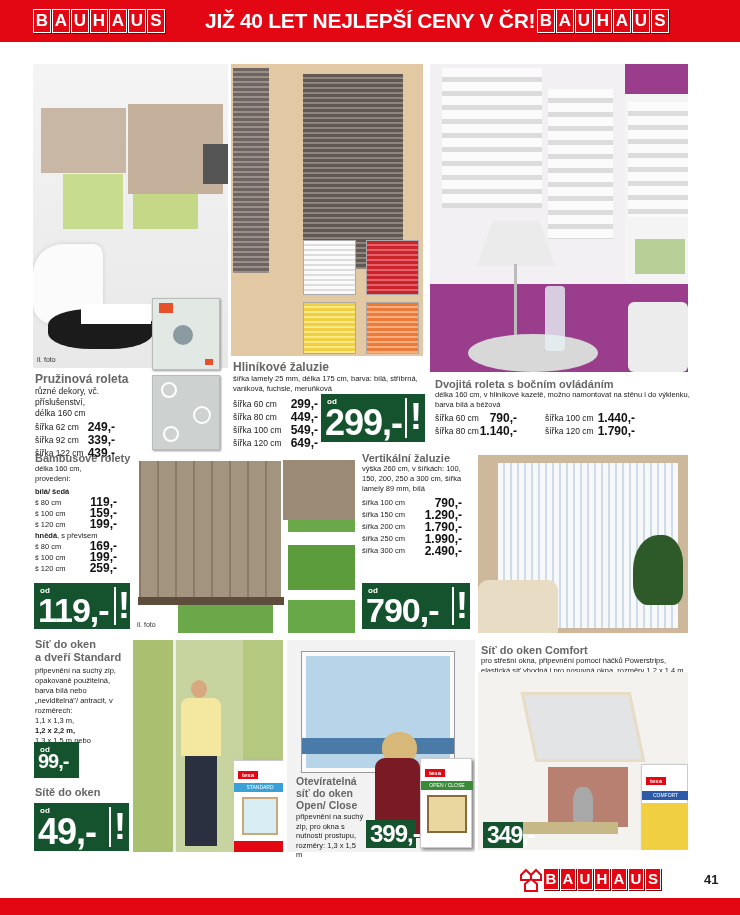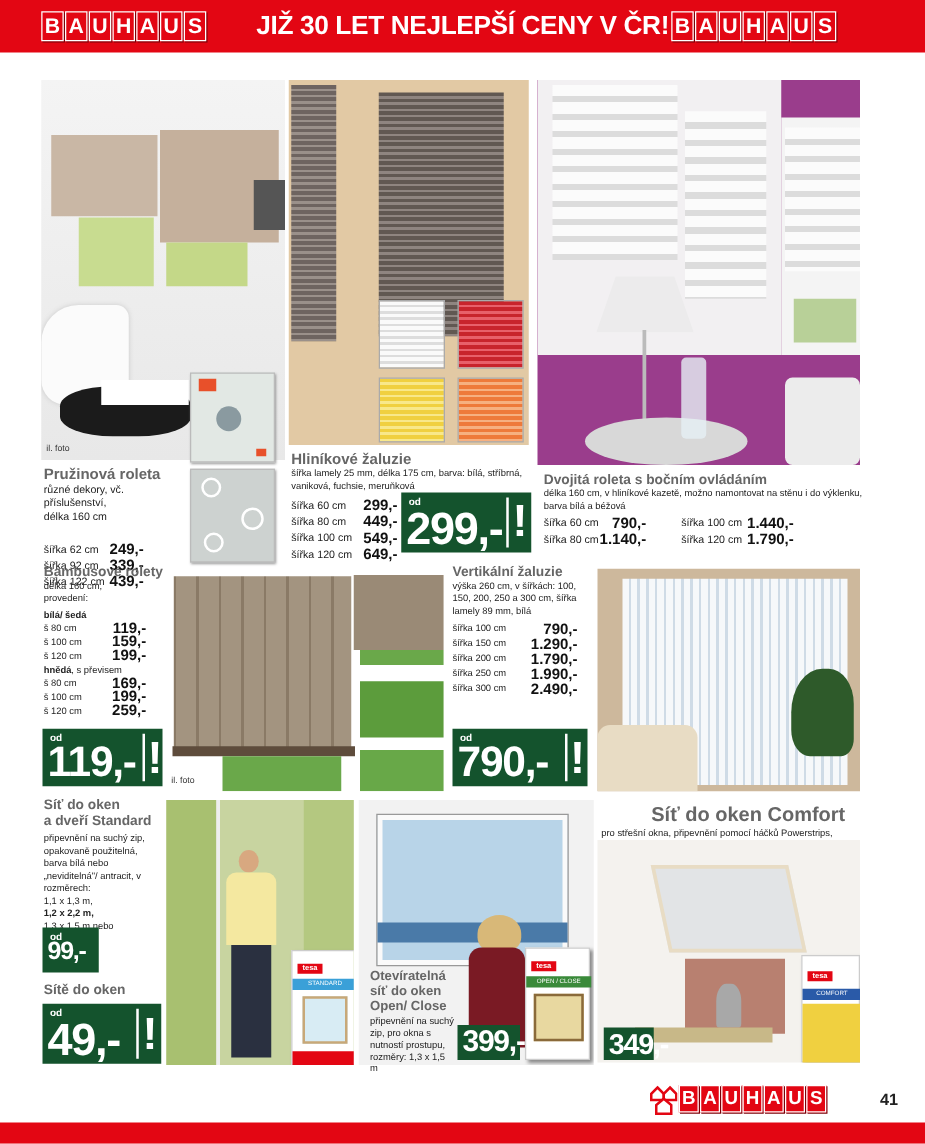--- a/index.html
+++ b/index.html
@@ -32,21 +32,21 @@
 <div class="abs topbar"></div>
 <div class="abs logo" style="left:33px;top:9px;">
   <span>B</span>
     <span>A</span>
     <span>U</span>
     <span>H</span>
     <span>A</span>
     <span>U</span>
     <span>S</span>
 </div>
-<div class="abs slogan" style="left:205px;top:9px;">JIŽ 30 LET NEJLEPŠÍ CENY V ČR!</div>
+<div class="abs slogan" style="left:205px;top:9px;">JIŽ 40 LET NEJLEPŠÍ CENY V ČR!</div>
 <div class="abs logo" style="left:537px;top:9px;">
   <span>B</span>
     <span>A</span>
     <span>U</span>
     <span>H</span>
     <span>A</span>
     <span>U</span>
     <span>S</span>
 </div>
 
@@ -69,21 +69,21 @@
 </div>
 <div class="abs" style="left:152px;top:375px;width:68px;height:75px;background:#cdd2d0;border:1px solid #bbb;box-shadow:1px 1px 2px #999;">
   <div class="abs" style="left:8px;top:6px;width:16px;height:16px;border:2px solid #fff;border-radius:50%;"></div>
   <div class="abs" style="left:40px;top:30px;width:18px;height:18px;border:2px solid #fff;border-radius:50%;"></div>
   <div class="abs" style="left:10px;top:50px;width:16px;height:16px;border:2px solid #fff;border-radius:50%;"></div>
 </div>
 
 <div class="abs" style="left:35px;top:372px;width:115px;">
   <div class="title">Pružinová roleta</div>
   <div class="desc">různé dekory, vč. příslušenství,</div>
-  <div class="desc" style="margin-bottom:14px;">délka 160 cm</div>
+  <div class="desc" style="margin-bottom:2px;">délka 160 cm</div>
   <div class="row" style="width:80px;">
       <span>šířka 62 cm</span>
       <b>249,-</b>
     </div>
   <div class="row" style="width:80px;">
       <span>šířka 92 cm</span>
       <b>339,-</b>
     </div>
   <div class="row" style="width:80px;">
       <span>šířka 122 cm</span>
@@ -313,21 +313,21 @@
   <div class="title" style="font-size:10.5px;line-height:12px;">Otevíratelná</div>
   <div class="title" style="font-size:10.5px;line-height:12px;">síť do oken</div>
   <div class="title" style="font-size:10.5px;line-height:12px;">Open/ Close</div>
   <div class="desc" style="font-size:7.5px;line-height:9.5px;width:68px;margin-top:1px;">připevnění na suchý zip, pro okna s nutností prostupu, rozměry: 1,3 x 1,5 m</div>
 </div>
 <div class="pricebox" style="left:366px;top:820px;width:50px;height:28px;">
   <span class="val" style="top:0;font-size:24px;">399,-</span>
 </div>
 
 <div class="abs" style="left:481px;top:644px;width:250px;">
-  <div class="title" style="font-size:16px;margin-left:40px;">Síť do oken Comfort</div>
+  <div class="title" style="font-size:11px;">Síť do oken Comfort</div>
   <div class="desc" style="font-size:7.5px;line-height:10px;width:210px;">pro střešní okna, připevnění pomocí háčků Powerstrips, elastická síť vhodná i pro posuvná okna, rozměry 1,2 x 1,4 m</div>
 </div>
 <div class="abs photo" style="left:478px;top:672px;width:210px;height:178px;background:#f4f2ee;">
   <div class="abs" style="left:50px;top:20px;width:110px;height:70px;background:#e2e4e6;border:3px solid #e8dcc4;transform:skewX(12deg);"></div>
   <div class="abs" style="left:70px;top:95px;width:80px;height:60px;background:#b88070;"></div>
   <div class="abs" style="left:95px;top:115px;width:20px;height:35px;background:#a8a8a8;border-radius:40% 40% 10% 10%;"></div>
   <div class="abs" style="left:30px;top:150px;width:110px;height:12px;background:#c8b888;"></div>
   <div class="abs" style="left:163px;top:92px;width:47px;height:86px;background:#fff;border:1px solid #ccc;box-shadow:2px 2px 3px #888;">
     <div class="abs" style="left:4px;top:12px;width:20px;height:8px;background:#e30613;color:#fff;font-size:6px;font-weight:bold;text-align:center;line-height:8px;">tesa</div>
     <div class="abs" style="left:0;top:26px;width:47px;height:9px;background:#2a5aa8;color:#fff;font-size:5px;text-align:center;line-height:9px;">COMFORT</div>

